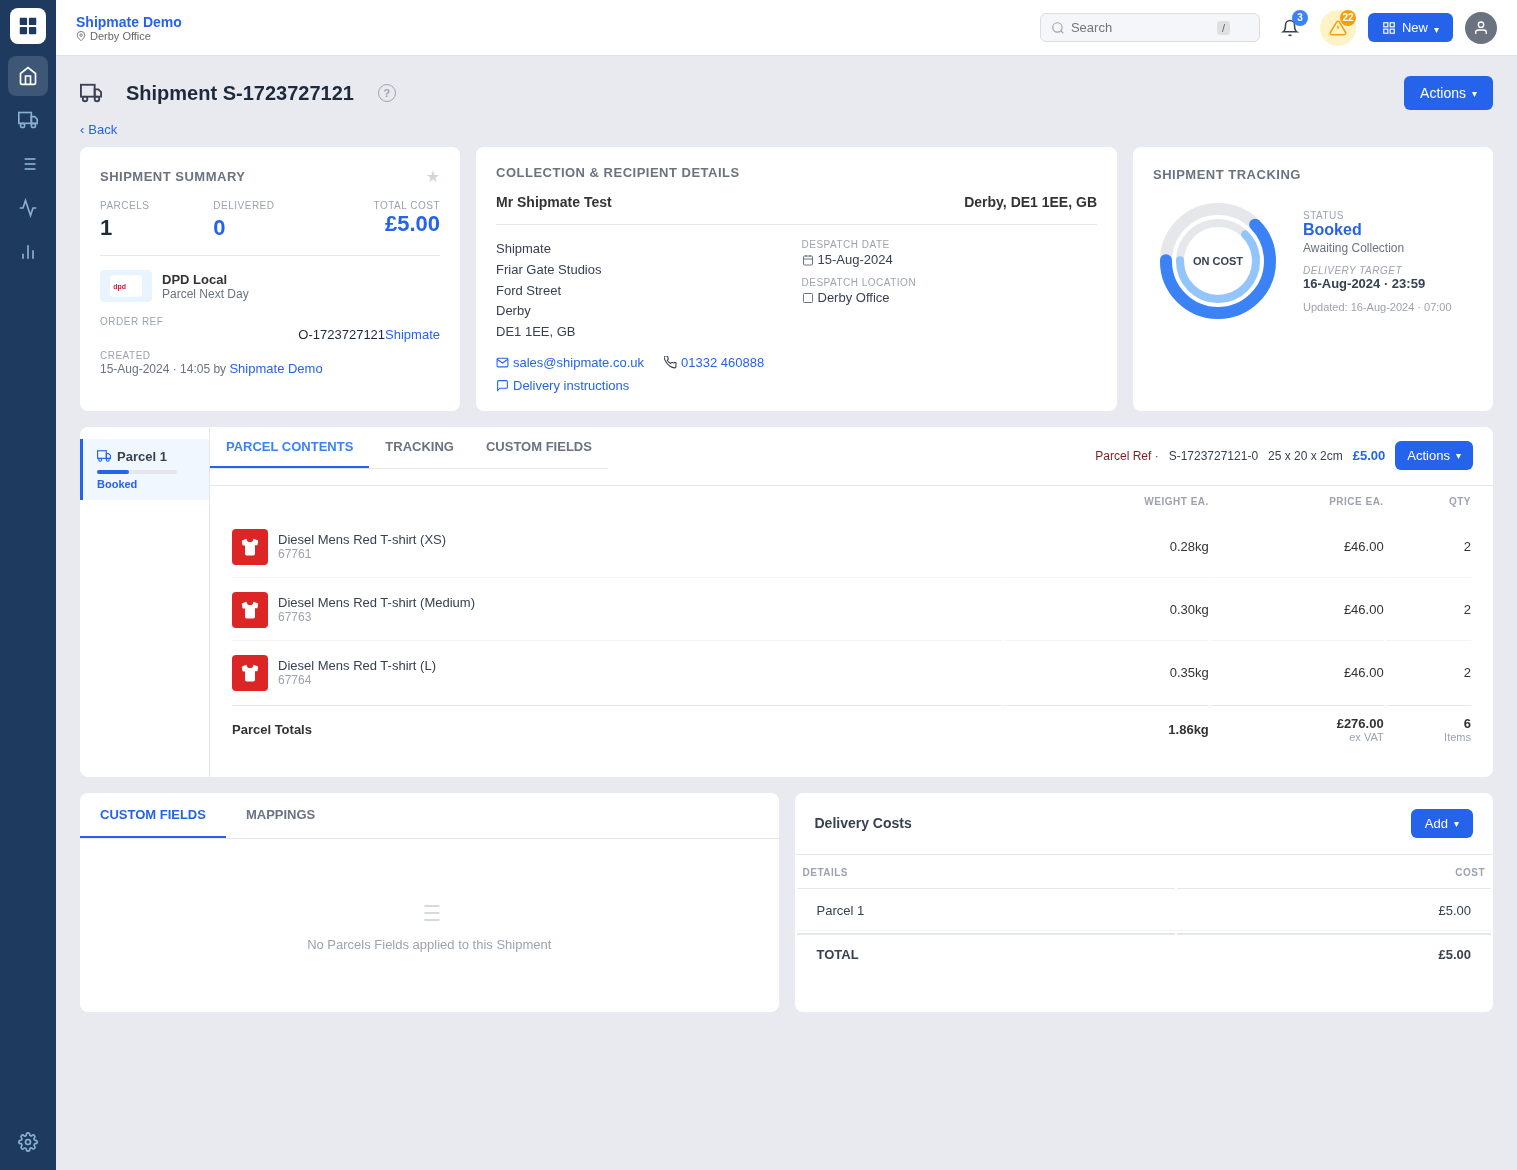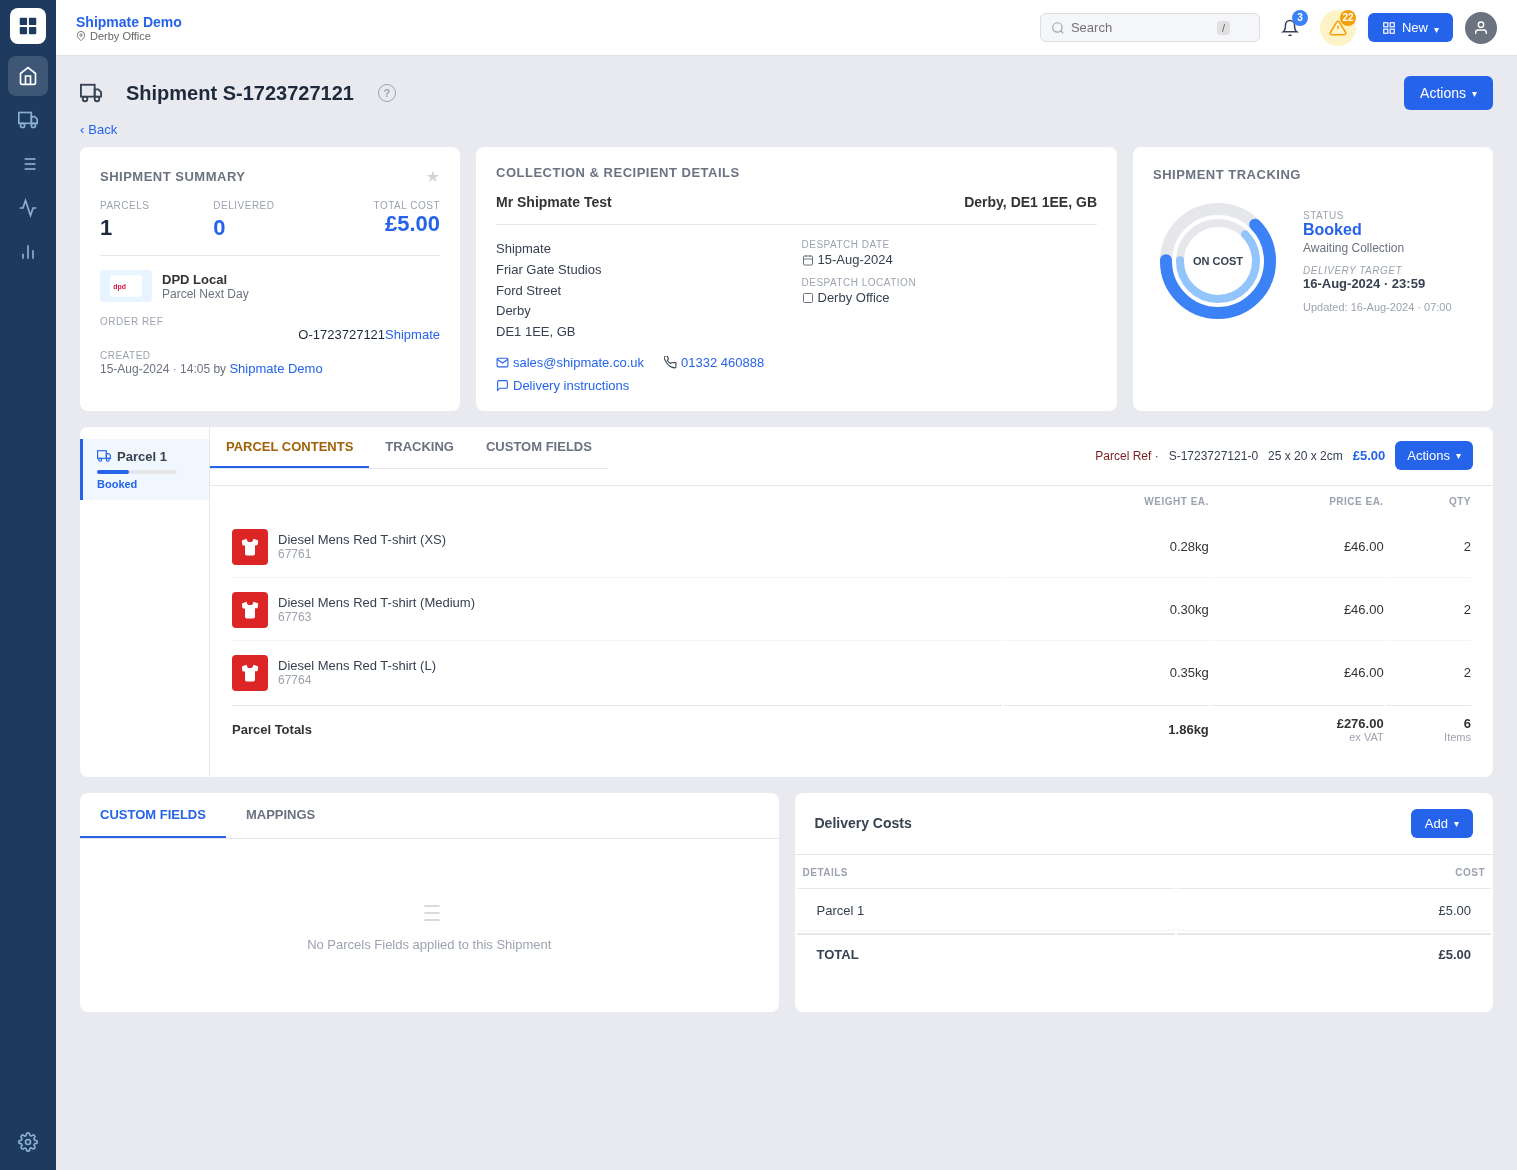--- a/index.html
+++ b/index.html
@@ -100,21 +100,21 @@
     .parcels-body { display: flex; }
     .parcels-list { width: 130px; border-right: 1px solid #e5e7eb; padding: 12px 0; }
     .parcel-item { padding: 10px 14px; cursor: pointer; }
     .parcel-item.active { border-left: 3px solid #2563eb; background: #f0f7ff; }
     .parcel-name { font-size: 13px; font-weight: 600; color: #374151; display: flex; align-items: center; gap: 6px; }
     .parcel-progress { height: 4px; background: #e5e7eb; border-radius: 2px; margin: 6px 0 4px; width: 80px; }
     .parcel-progress-fill { height: 100%; background: #2563eb; border-radius: 2px; width: 40%; }
     .parcel-status { font-size: 11px; color: #2563eb; font-weight: 600; }
     .parcel-tabs { display: flex; gap: 0; border-bottom: 1px solid #e5e7eb; margin-bottom: 16px; }
     .parcel-tab { padding: 12px 16px; font-size: 13px; font-weight: 600; color: #6b7280; cursor: pointer; border-bottom: 2px solid transparent; }
-    .parcel-tab.active { color: #a16207; border-bottom-color: #2563eb; }
+    .parcel-tab.active { color: #3b82f6; border-bottom-color: #2563eb; }
     .parcel-actions-btn { background: #2563eb; color: #fff; border: none; border-radius: 6px; padding: 7px 12px; font-size: 13px; cursor: pointer; display: flex; align-items: center; gap: 6px; }
 
     
     .items-table { width: 100%; }
     .items-table th { font-size: 10px; color: #9ca3af; text-transform: uppercase; letter-spacing: 0.5px; padding: 8px 0; text-align: right; }
     .items-table th:first-child { text-align: left; }
     .items-table td { padding: 12px 0; border-bottom: 1px solid #f3f4f6; vertical-align: middle; }
     .items-table tr:last-child td { border-bottom: none; }
     .item-img { width: 36px; height: 36px; background: #dc2626; border-radius: 4px; display: flex; align-items: center; justify-content: center; color: #fff; font-size: 18px; margin-right: 10px; }
     .item-info { }

